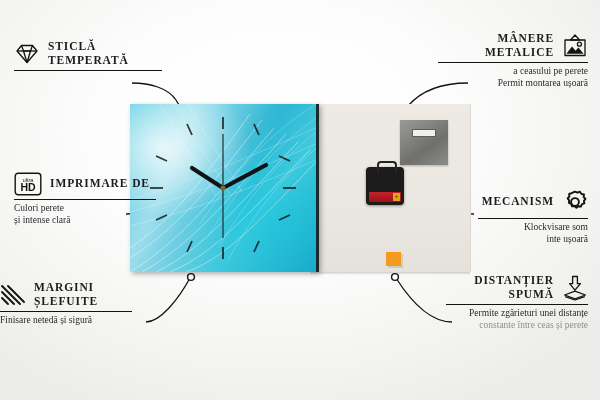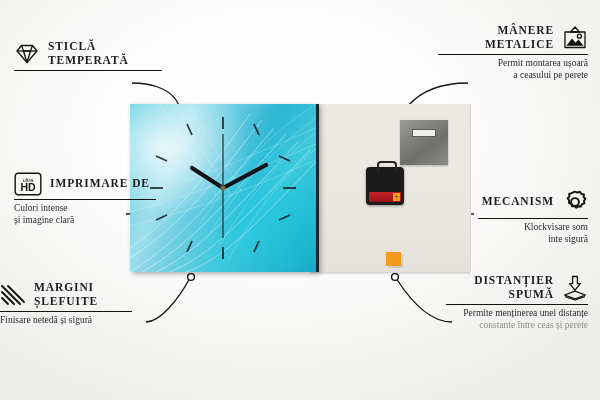--- a/index.html
+++ b/index.html
@@ -217,22 +217,22 @@
         <rect x="1.2" y="1.2" width="25.6" height="21.6" rx="3" ry="3" fill="none" stroke="#15120f" stroke-width="1.4"></rect>
         <text x="14" y="9.6" text-anchor="middle" font-family="Liberation Sans, sans-serif" font-size="5.4" fill="#15120f">ultra</text>
         <text x="14" y="19.4" text-anchor="middle" font-family="Liberation Sans, sans-serif" font-size="10.5" font-weight="bold" fill="#15120f">HD</text>
       </svg>
       <div class="titles">
         <div>IMPRIMARE DE</div>
       </div>
     </div>
     <div class="rule"></div>
     <div class="desc">
-      <div>Culori intense</div>
-      <div>și imagine clară</div>
+      <div>Culori perete</div>
+      <div>și intense clară</div>
     </div>
   </div>
 
   <div class="feature" style="left:0;top:281px;width:132px;">
     <div class="feat-head">
       <svg class="ico" width="26" height="22" viewBox="0 0 26 22">
         <g stroke="#15120f" stroke-width="1.9" stroke-linecap="round">
           <line x1="2" y1="2" x2="20" y2="20"></line>
           <line x1="2" y1="8" x2="14" y2="20"></line>
           <line x1="2" y1="14" x2="8" y2="20"></line>
@@ -243,75 +243,75 @@
         <div>MARGINI</div>
         <div>ȘLEFUITE</div>
       </div>
     </div>
     <div class="rule"></div>
     <div class="desc">
       <div>Finisare netedă și sigură</div>
     </div>
   </div>
 
-  <div class="feature" style="left:438px;top:24px;width:150px;">
+  <div class="feature" style="left:438px;top:32px;width:150px;">
     <div class="feat-head right">
       <div class="titles ta-right">
         <div>MÂNERE</div>
         <div>METALICE</div>
       </div>
       <svg class="ico" width="26" height="26" viewBox="0 0 26 26">
         <g fill="none" stroke="#15120f" stroke-width="1.3" stroke-linejoin="round">
           <path d="M13 2 L8.5 7 H17.5 Z"></path>
           <rect x="3" y="7" width="20" height="15.5"></rect>
           <path d="M4.4 20.8 L10 13.5 L13.6 17.8 L16.4 14.6 L21.6 20.8 Z" fill="#15120f" stroke="none"></path>
           <circle cx="17.4" cy="11.2" r="2"></circle>
         </g>
       </svg>
     </div>
     <div class="rule"></div>
     <div class="desc ta-right">
+      <div>a ceasului pe perete</div>
       <div>Permit montarea ușoară</div>
-      <div>a ceasului pe perete</div>
     </div>
   </div>
 
   <div class="feature" style="left:478px;top:189px;width:110px;">
     <div class="feat-head right">
       <div class="titles ta-right">
         <div>MECANISM</div>
       </div>
       <svg class="ico" width="26" height="26" viewBox="0 0 26 26">
         <g fill="none" stroke="#15120f" stroke-width="1.9" stroke-linejoin="round">
           <path d="M13 2.6 l2.6 1.1 2.3-1.0 1.6 2.3 2.5 .5 -.3 2.5 1.8 1.8 -1.6 2.0 .5 2.5 -2.4 .9 -1.1 2.3 -2.5-.3 -2.0 1.6 -1.8-1.8 -2.5 .3 -.9-2.4 -2.3-1.1 .3-2.5 -1.6-2.0 1.8-1.8 -.3-2.5 2.4-.9 Z"></path>
           <circle cx="13" cy="13" r="3.9"></circle>
         </g>
       </svg>
     </div>
     <div class="rule"></div>
     <div class="desc ta-right">
       <div>Klockvisare som</div>
-      <div>inte sigură</div>
+      <div>inte ușoară</div>
     </div>
   </div>
 
   <div class="feature" style="left:446px;top:274px;width:142px;">
     <div class="feat-head right">
       <div class="titles ta-right">
         <div>DISTANȚIER</div>
         <div>SPUMĂ</div>
       </div>
       <svg class="ico" width="26" height="26" viewBox="0 0 26 26">
         <g fill="none" stroke="#15120f" stroke-width="1.3" stroke-linejoin="round">
           <path d="M10.6 1.5 h4.8 v7.2 h3.0 L13 15.2 L7.6 8.7 h3.0 Z"></path>
           <path d="M13 16.2 L23.4 20.0 L13 23.8 L2.6 20.0 Z"></path>
           <path d="M3.2 21.6 L13 25.0 L22.8 21.6"></path>
         </g>
       </svg>
     </div>
     <div class="rule"></div>
     <div class="desc ta-right">
-      <div>Permite menținerea unei distanțe</div>
+      <div>Permite zgârieturi unei distanțe</div>
       <div class="faded">constante între ceas și perete</div>
     </div>
   </div>
 
 </div>
 
 </body></html>

